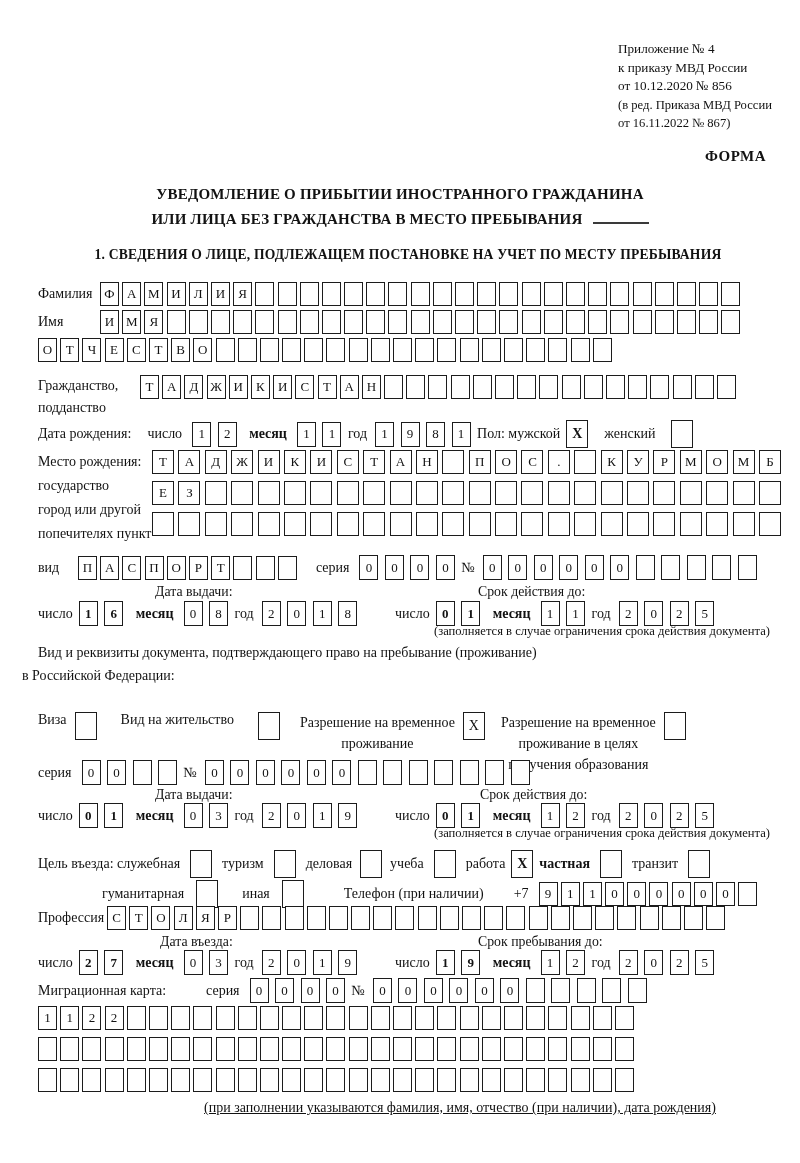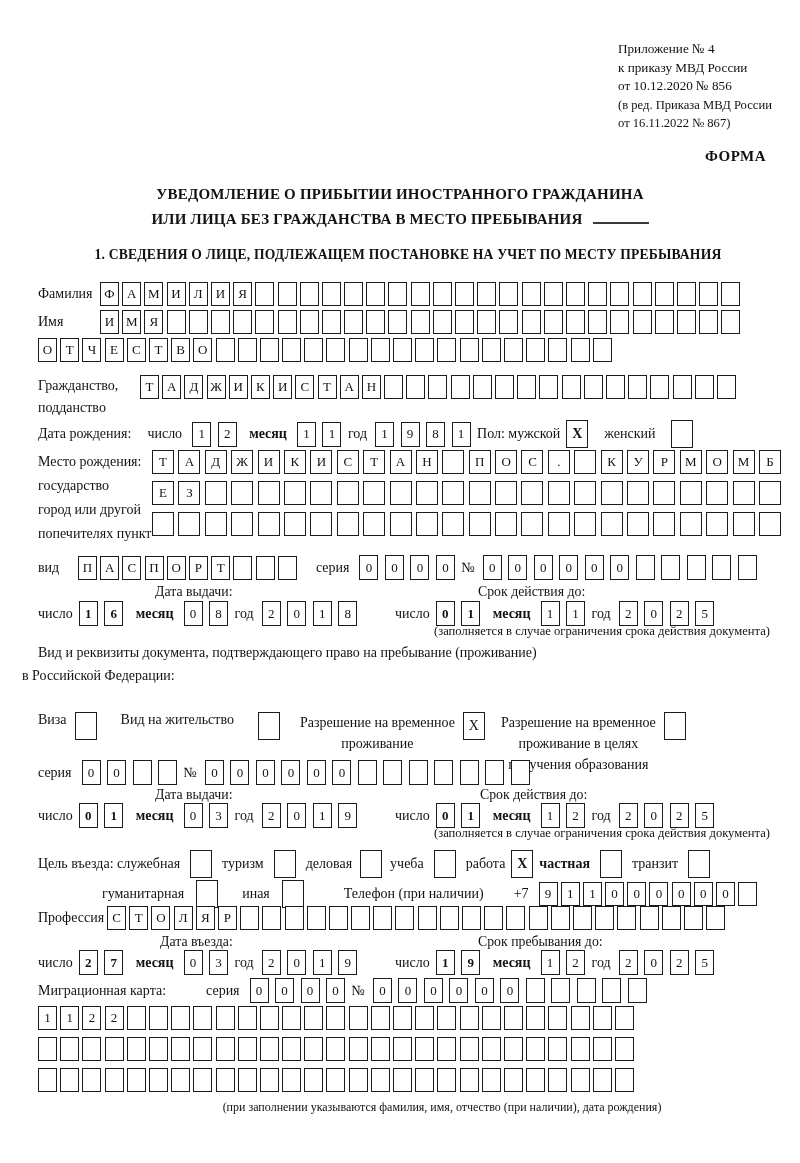--- a/index.html
+++ b/index.html
@@ -23,21 +23,21 @@
   .cells .cell{flex:0 0 auto;width:17px;height:22px;border:1.6px solid #1c1c1c;margin-right:3.2px;
                display:flex;align-items:center;justify-content:center;font-size:13px;background:#fff;}
   .wide .cell{width:20px;margin-right:4.4px;}
   .dcells .cell{margin-right:6.5px;height:23px;}
   .box1 .cell{width:20px;height:26px;margin-right:0;font-size:14px;}
   .cellcol .cells{margin-bottom:7px;}
   .t{flex:0 0 auto;}
   .ml6{margin-left:6px;font-weight:bold;} .ml8{margin-left:8px;} .ml10{margin-left:10px;} .ml12{margin-left:12px;}
   .ml16{margin-left:16px;} .ml20{margin-left:20px;} .ml24{margin-left:24px;} .ml30{margin-left:30px;} .ml40{margin-left:40px;} .mr8{margin-right:8px;} .mr12{margin-right:12px;}
   .note{position:absolute;width:770px;text-align:right;font-size:12.6px;}
-  .center-note{position:absolute;left:117px;width:650px;text-align:center;font-size:12px;}
+  .center-note{position:absolute;left:135px;width:650px;text-align:center;font-size:14px;text-decoration:underline;}
   .bold-center{position:absolute;width:800px;text-align:center;font-weight:bold;font-size:13.8px;}
   .opt{display:flex;align-items:flex-start;}
   .opt-label{text-align:center;line-height:21px;}
   .hlabel{position:absolute;font-size:13.8px;}
 </style>
 </head>
 <body>
 
 <div class="page">
 

